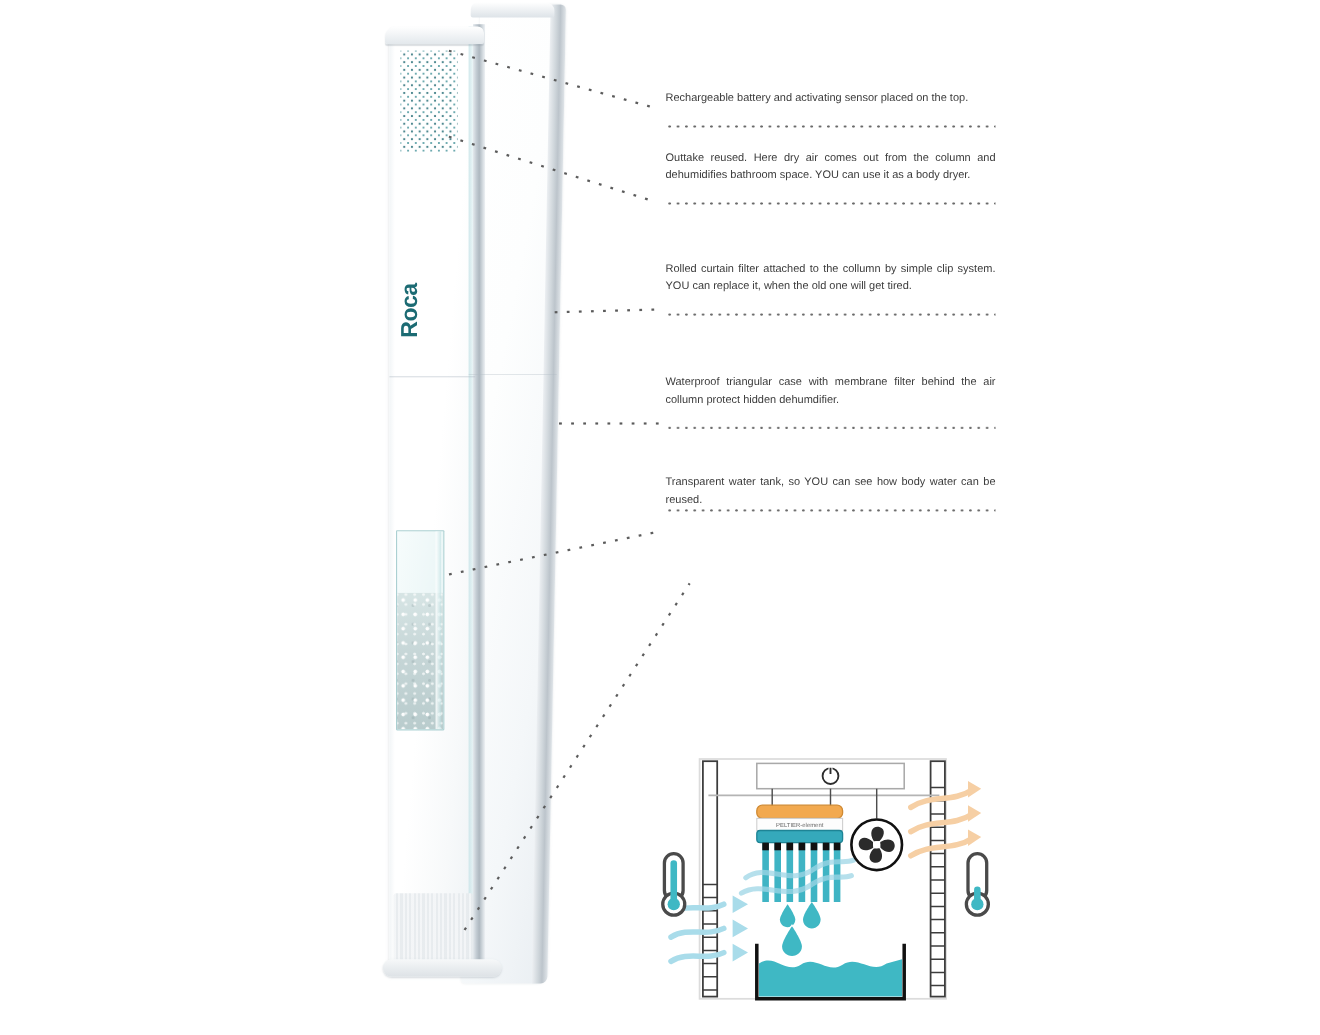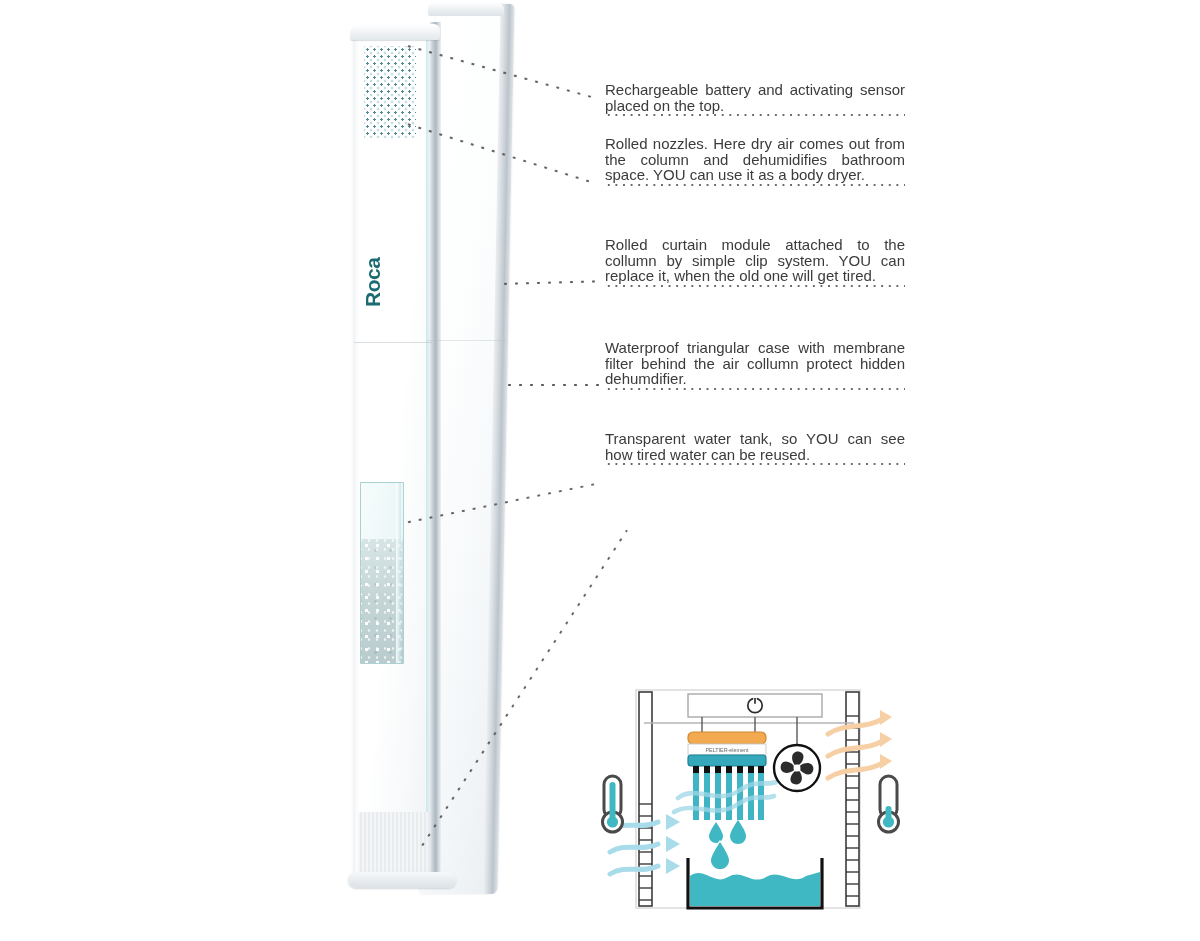--- a/index.html
+++ b/index.html
@@ -68,21 +68,21 @@
 
   .base-band{position:absolute;left:18px;top:812px;width:72px;height:68px;
     background:repeating-linear-gradient(90deg,#f3f5f7 0 2px,#e7ebee 2px 4px);
     border-radius:2px;opacity:.95;}
   .foot{position:absolute;left:8px;top:872px;width:108px;height:16px;
     background:linear-gradient(180deg,#f6f8f9,#dde2e6);border-radius:8px;
     box-shadow:0 1px 2px rgba(150,160,170,.4);}
 
   
   .ann{position:absolute;width:300px;}
-  .ann p{margin:0;font-size:15px;line-height:15.6px;text-align:justify;color:#3b3b3b;}
+  .ann p{margin:0;font-size:10px;line-height:15.6px;text-align:justify;color:#3b3b3b;}
   .ann p:last-child{text-align:left;}
   .ann .rule{position:absolute;left:0;width:300px;height:2px;
     background-image:radial-gradient(circle,#6a6a6a 0 .85px,transparent 1.3px);
     background-size:7.6px 2px;background-repeat:repeat-x;}
 
   .leader{position:absolute;height:2px;transform-origin:left center;
     background-image:radial-gradient(circle,#5a5a5a 0 1.05px,transparent 1.5px);
     background-size:11px 2px;background-repeat:repeat-x;}
 
   
@@ -128,36 +128,36 @@
   <div class="leader" style="left:504px;top:384px;width:98px;transform:rotate(0deg);"></div>
   <div class="leader" style="left:404px;top:522px;width:200px;transform:rotate(-11.5deg);"></div>
   <div class="leader" style="left:420px;top:848px;width:380px;transform:rotate(-57deg);"></div>
 
   <div class="ann" style="left:605px;top:82px;">
     <p>Rechargeable battery and activating sensor placed on the top.</p>
     <div class="rule" style="top:32px;"></div>
   </div>
 
   <div class="ann" style="left:605px;top:136px;">
-    <p>Rolled nozzles. Here dry air comes out from the column and dehumidifies bathroom space. YOU can use it as a body dryer.</p>
+    <p>Outtake reused. Here dry air comes out from the column and dehumidifies bathroom space. YOU can use it as a body dryer.</p>
     <div class="rule" style="top:48px;"></div>
   </div>
 
   <div class="ann" style="left:605px;top:237px;">
-    <p>Rolled curtain module attached to the collumn by simple clip system.  YOU can replace it, when the old one will get tired.</p>
+    <p>Rolled curtain filter attached to the collumn by simple clip system.  YOU can replace it, when the old one will get tired.</p>
     <div class="rule" style="top:48px;"></div>
   </div>
 
   <div class="ann" style="left:605px;top:340px;">
     <p>Waterproof triangular case with membrane filter behind the air collumn protect hidden dehumdifier.</p>
     <div class="rule" style="top:48px;"></div>
   </div>
 
   <div class="ann" style="left:605px;top:431px;">
-    <p>Transparent water tank, so YOU can see how tired water can be reused.</p>
+    <p>Transparent water tank, so YOU can see how body water can be reused.</p>
     <div class="rule" style="top:32px;"></div>
   </div>
 
 
   <div class="diag">
     <svg width="320" height="268" viewBox="0 0 320 268">
 
       <rect x="44" y="18" width="224" height="218" fill="none" stroke="#dcdcdc" stroke-width="1.6"></rect>
 
       <g>

